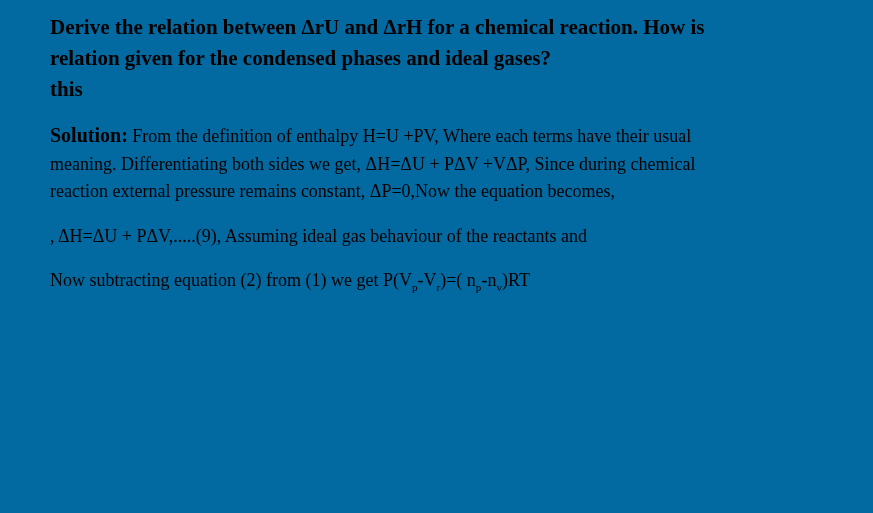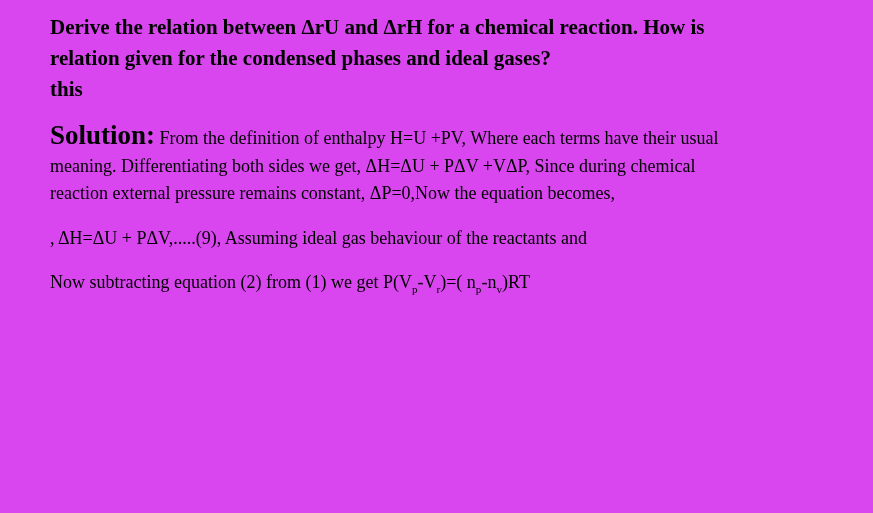--- a/index.html
+++ b/index.html
@@ -5,21 +5,21 @@
   html, body {
     margin: 0;
     padding: 0;
     background: #ffffff;
   }
   .page {
     position: relative;
     width: 873px;
     height: 513px;
     box-sizing: border-box;
-    background: #d946ef;
+    background: #0369a1;
     color: #000000;
     font-family: "Liberation Serif", serif;
     padding: 12px 55px 0 50px;
     overflow: hidden;
   }
   .question {
     font-weight: bold;
     font-size: 21px;
     line-height: 31px;
     margin: 0;
@@ -33,21 +33,21 @@
     margin-top: 17px;
   }
   .line {
     white-space: pre-wrap;
   }
   .run-b {
     font-weight: bold;
   }
   .solution-label {
     font-weight: bold;
-    font-size: 27px;
+    font-size: 20px;
   }
   sub {
     font-size: 0.62em;
     line-height: 0;
   }
 </style>
 </head>
 <body>
 
 <div class="page">

